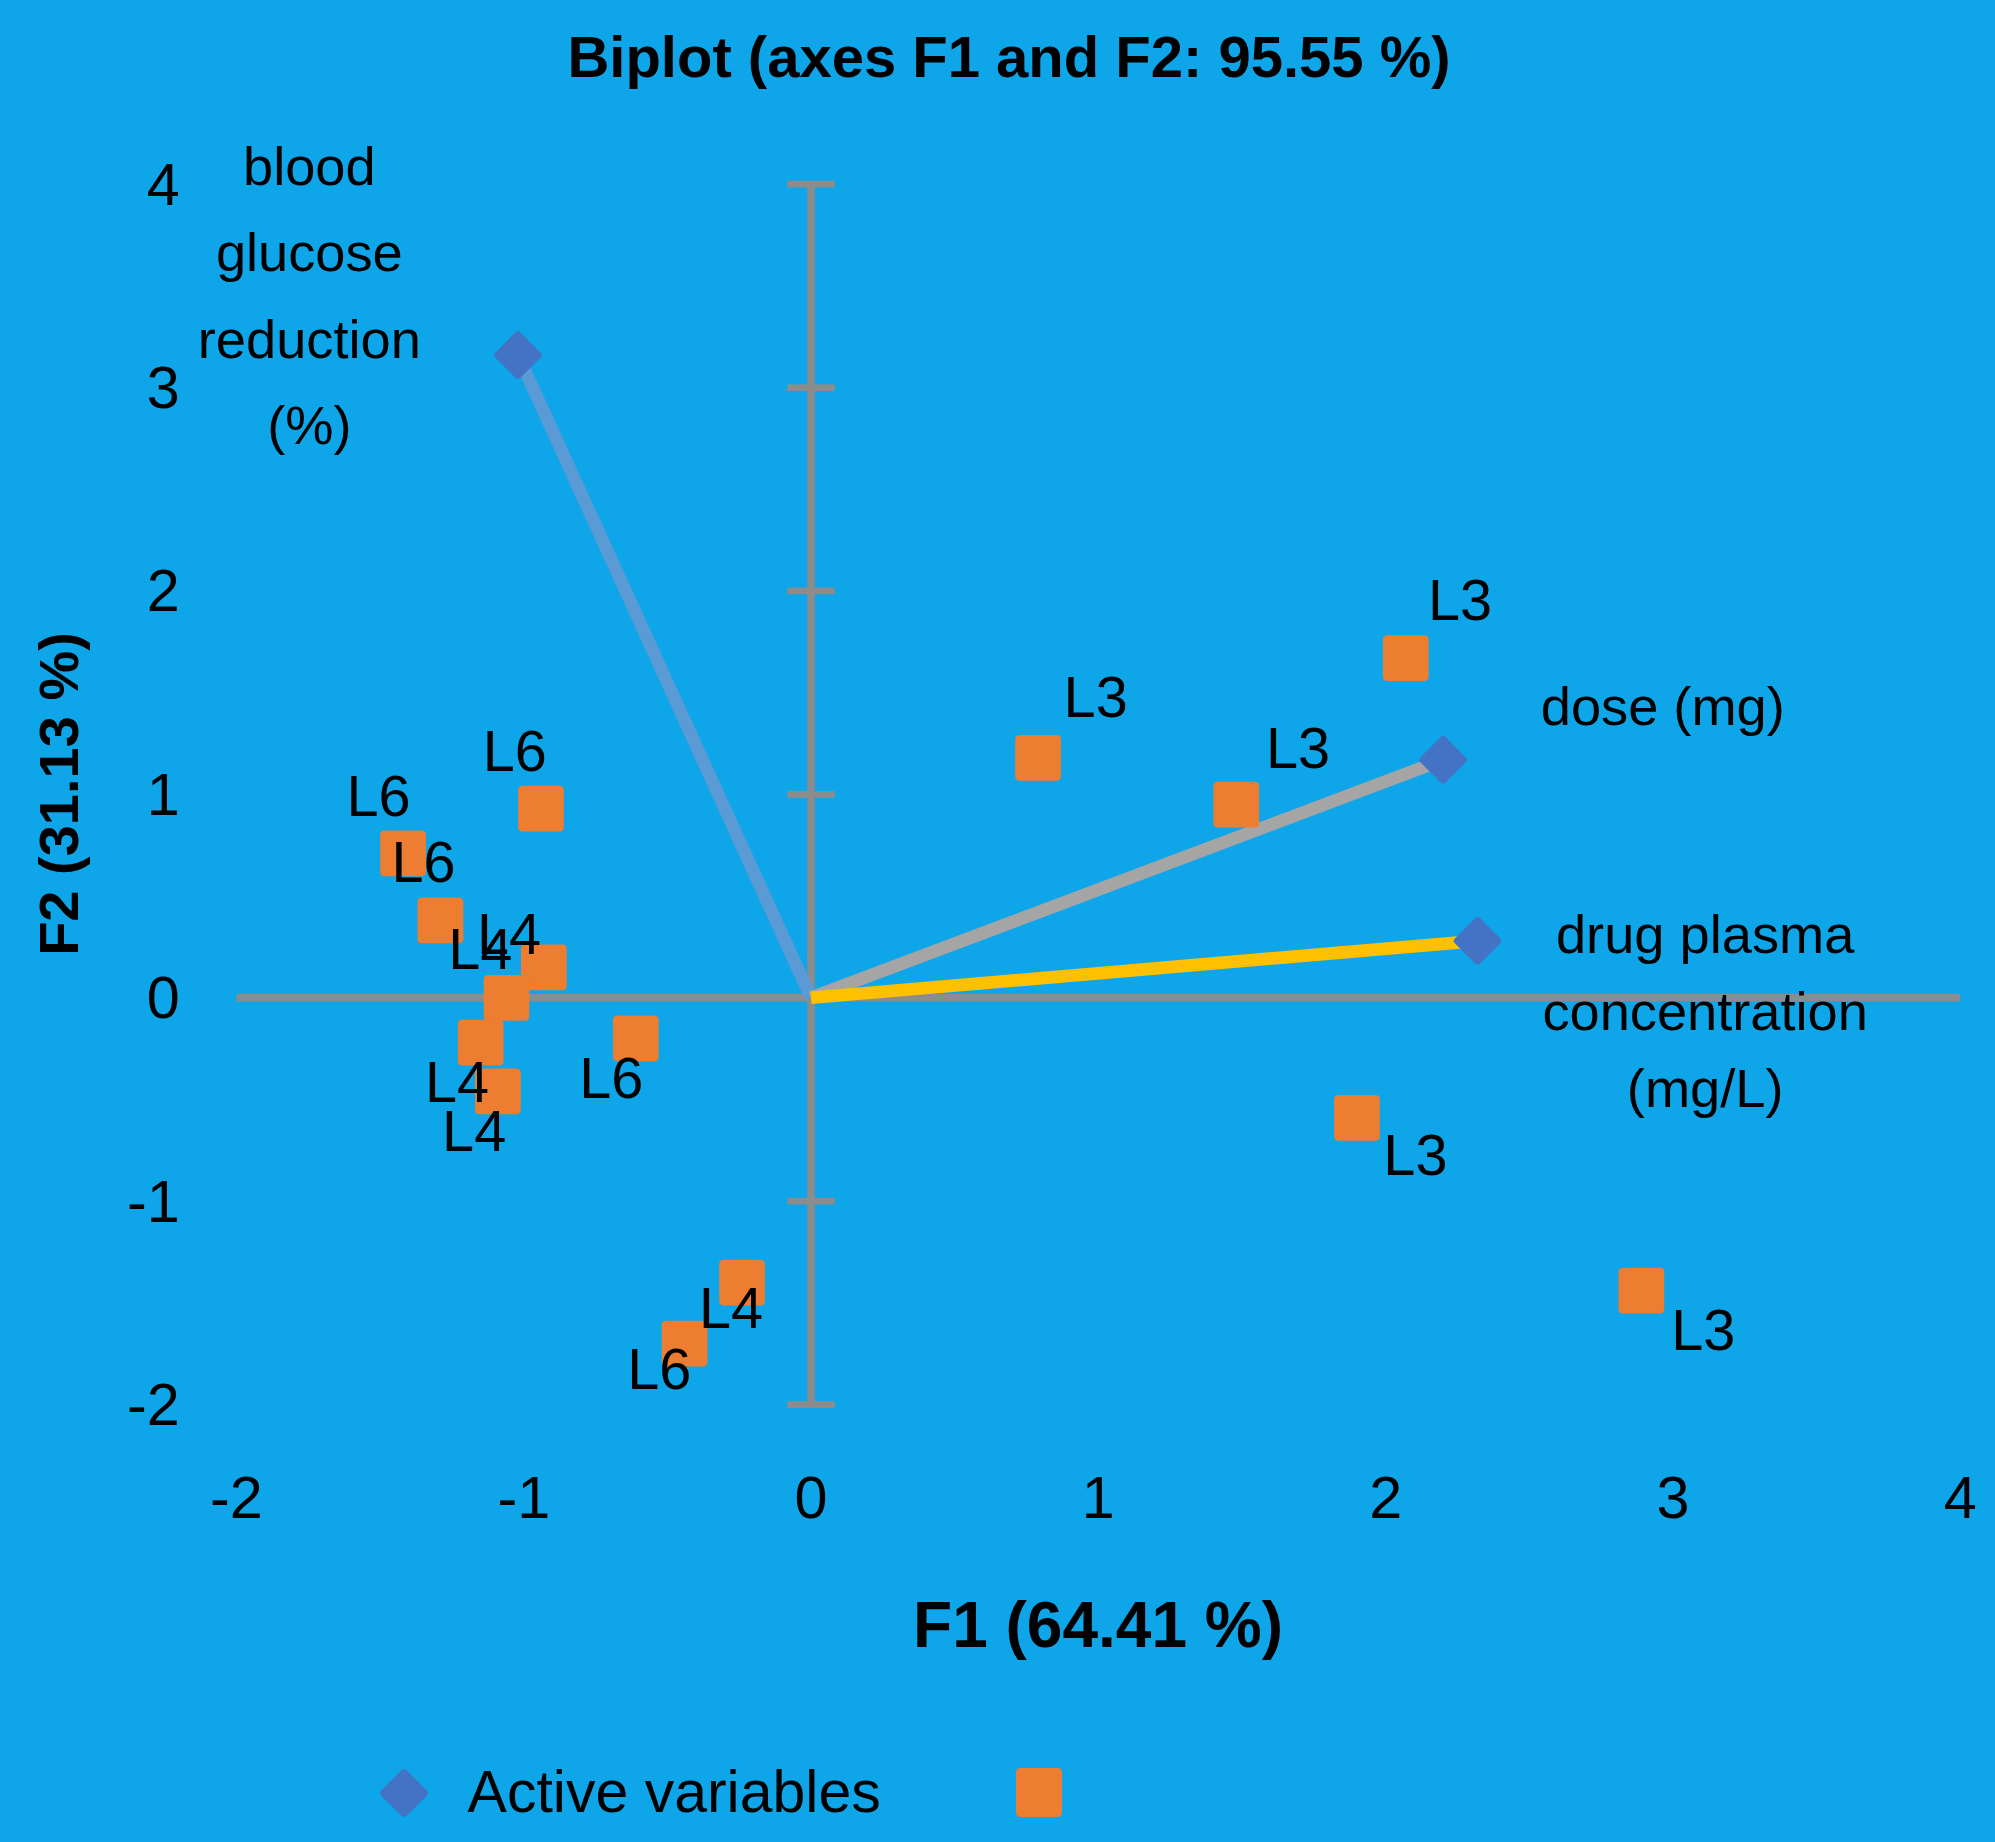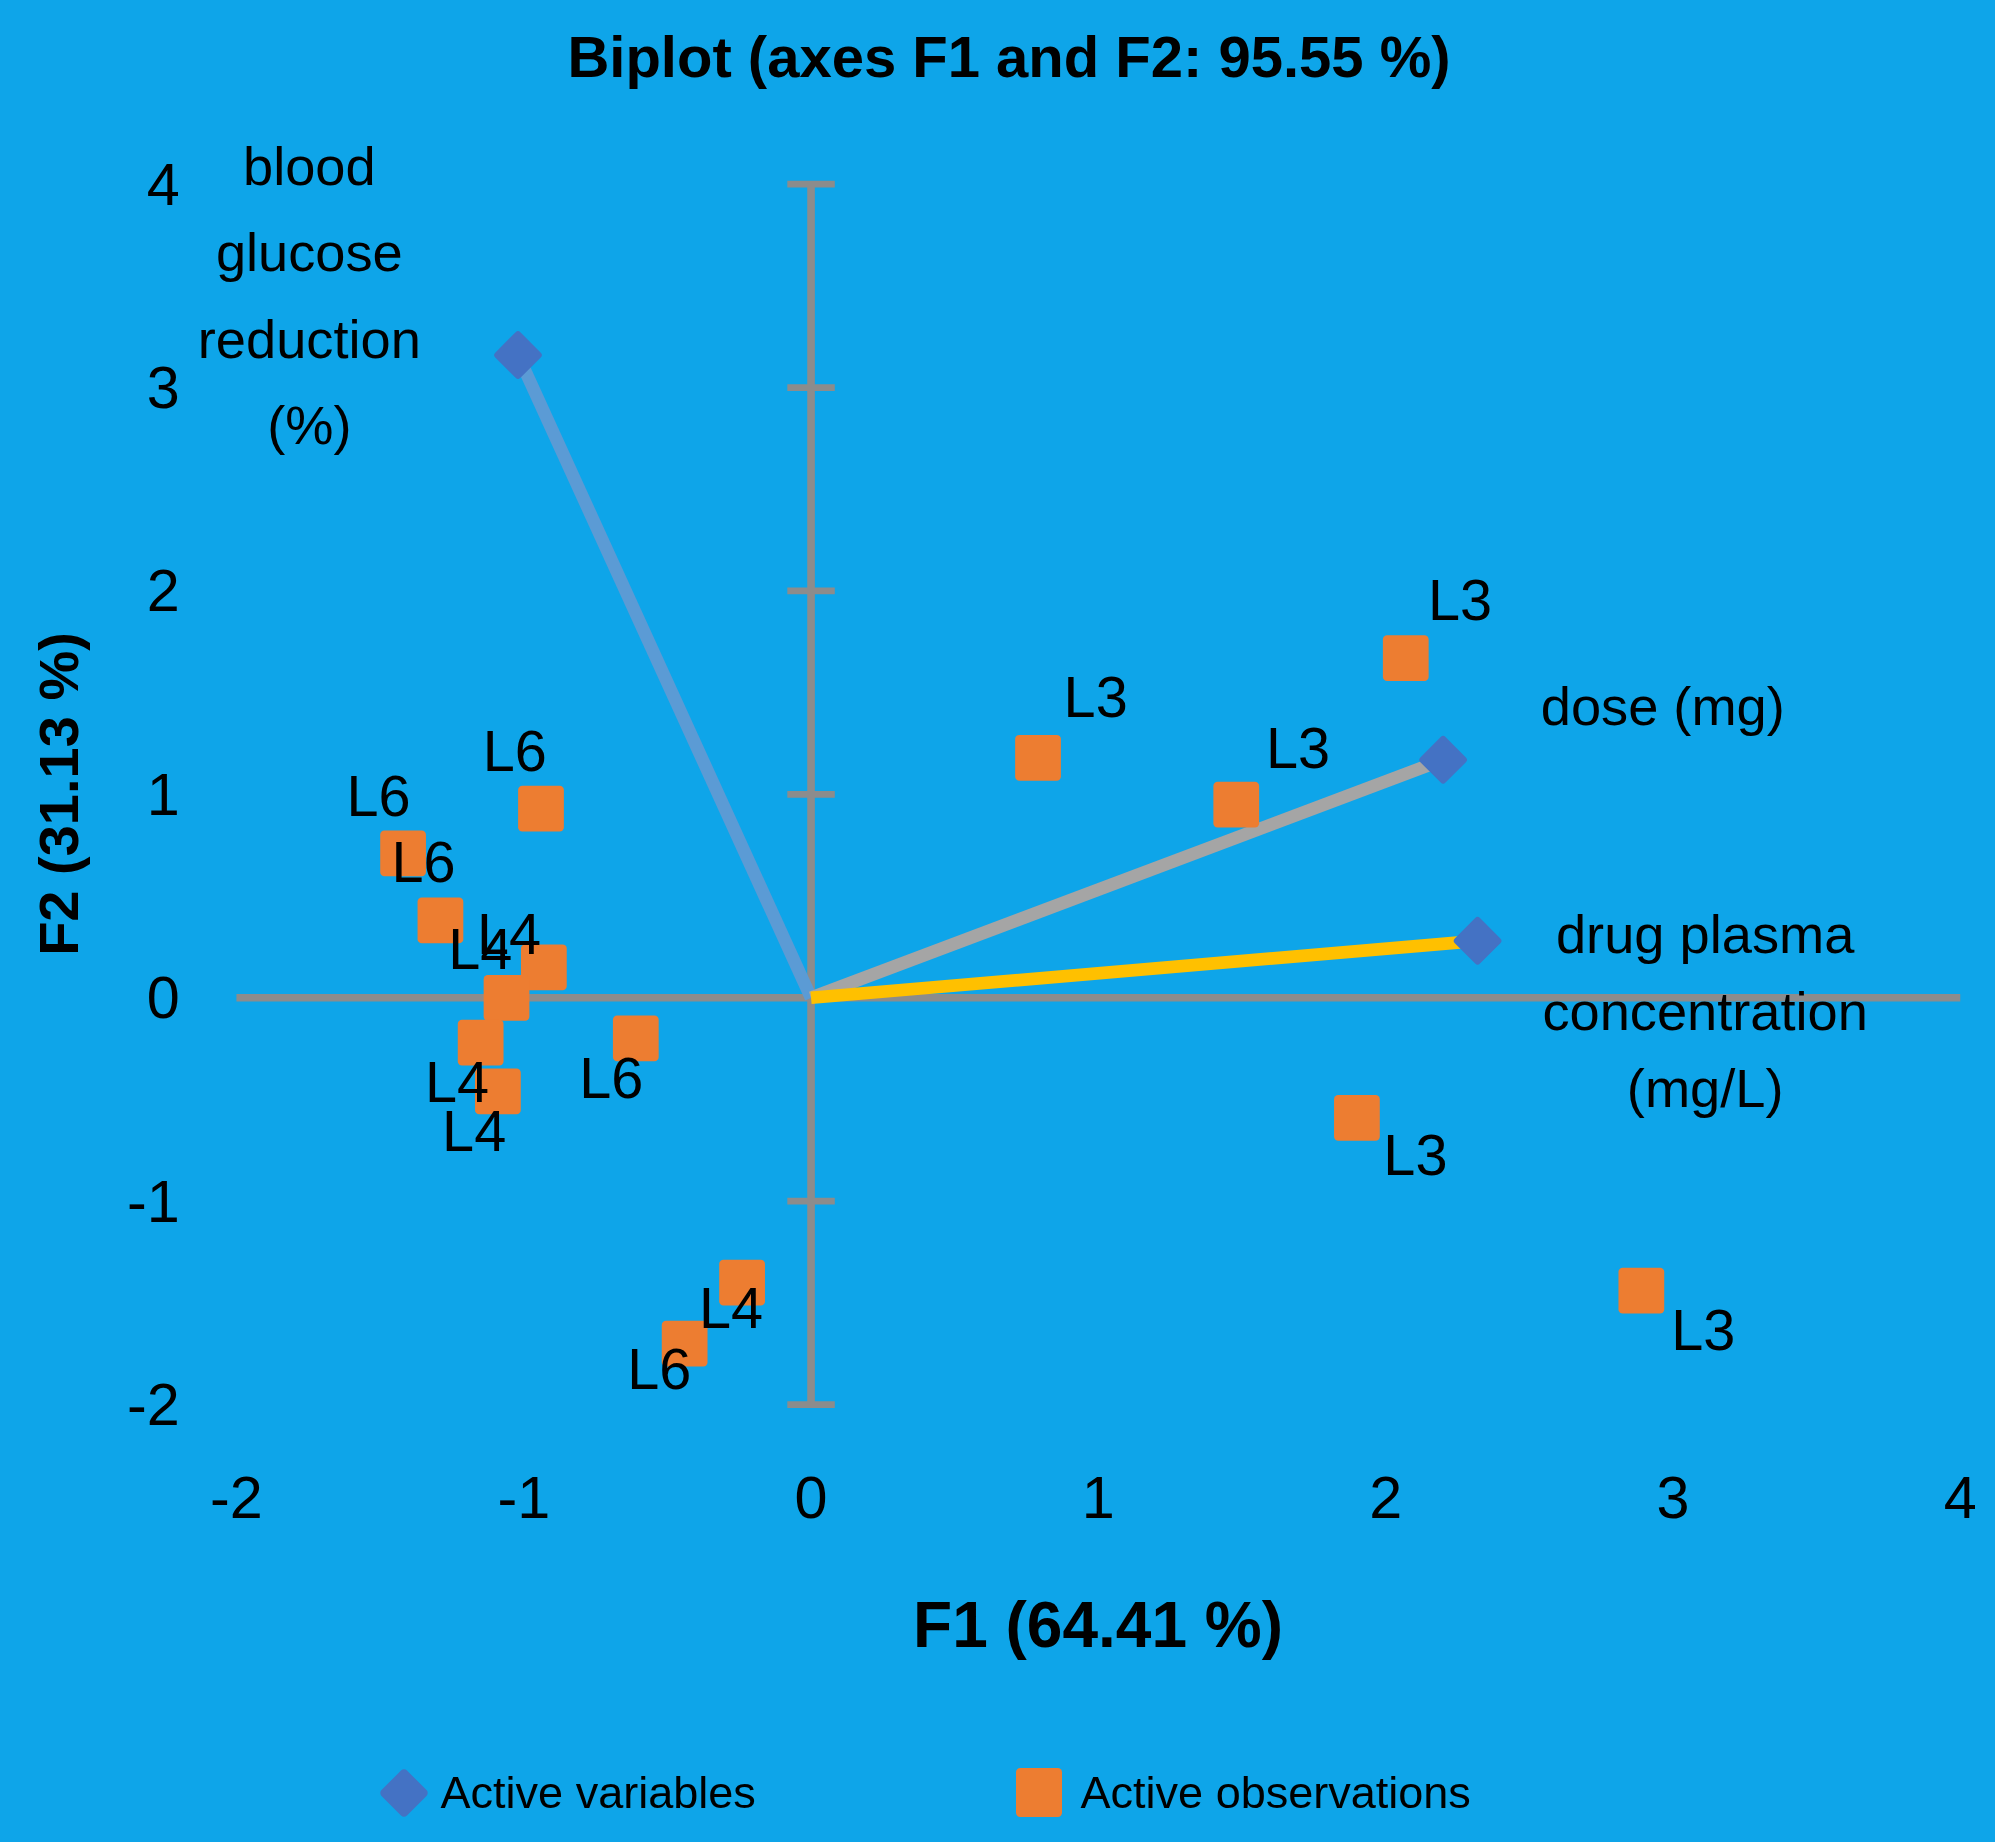--- a/index.html
+++ b/index.html
@@ -8,21 +8,21 @@
   .chart-title{position:absolute;left:492px;top:23px;width:1034px;text-align:center;
     font-size:58px;font-weight:bold;white-space:nowrap;}
   .x-axis-title{position:absolute;left:759px;top:1588px;width:678px;text-align:center;
     font-size:64px;font-weight:bold;white-space:nowrap;}
   .y-axis-title{position:absolute;left:-280px;top:760px;width:678px;height:68px;line-height:68px;
     text-align:center;font-size:56px;font-weight:bold;transform:rotate(-90deg);white-space:nowrap;}
   svg{position:absolute;left:0;top:0;}
   svg text{font-family:"Liberation Sans", sans-serif;fill:#000;}
   .legend{position:absolute;left:0;top:1763px;width:1995px;height:68px;}
   .legend-item{position:absolute;display:flex;align-items:center;height:59px;}
-  .legend-label{font-size:45px;line-height:59px;white-space:nowrap;}
+  .legend-label{font-size:59px;line-height:59px;white-space:nowrap;margin-left:27px;}
   .diamond{width:36px;height:36px;border-radius:4.2px;transform:rotate(45deg);flex:0 0 auto;}
   .square{width:46px;height:49px;border-radius:4.2px;flex:0 0 auto;}
   .marker-gap{width:18.6px;flex:0 0 auto;}
 </style>
 </head>
 <body>
 
 <div id="figure">
   <div class="chart-title">Biplot (axes F1 and F2: 95.55 %)</div>
   <div class="y-axis-title">F2 (31.13 %)</div>
@@ -99,17 +99,16 @@
 
   <div class="legend">
     <div class="legend-item" style="left:386px;">
       <span class="diamond" style="background: rgb(68, 114, 196);"></span>
       <span class="marker-gap"></span>
       <span class="legend-label">Active variables</span>
     </div>
     <div class="legend-item" style="left:1016px;">
       <span class="square" style="background: rgb(237, 125, 49);"></span>
       <span class="marker-gap"></span>
-      <span class="legend-label">Active observations</span>
     </div>
   </div>
 </div>
 
 
 </body></html>

